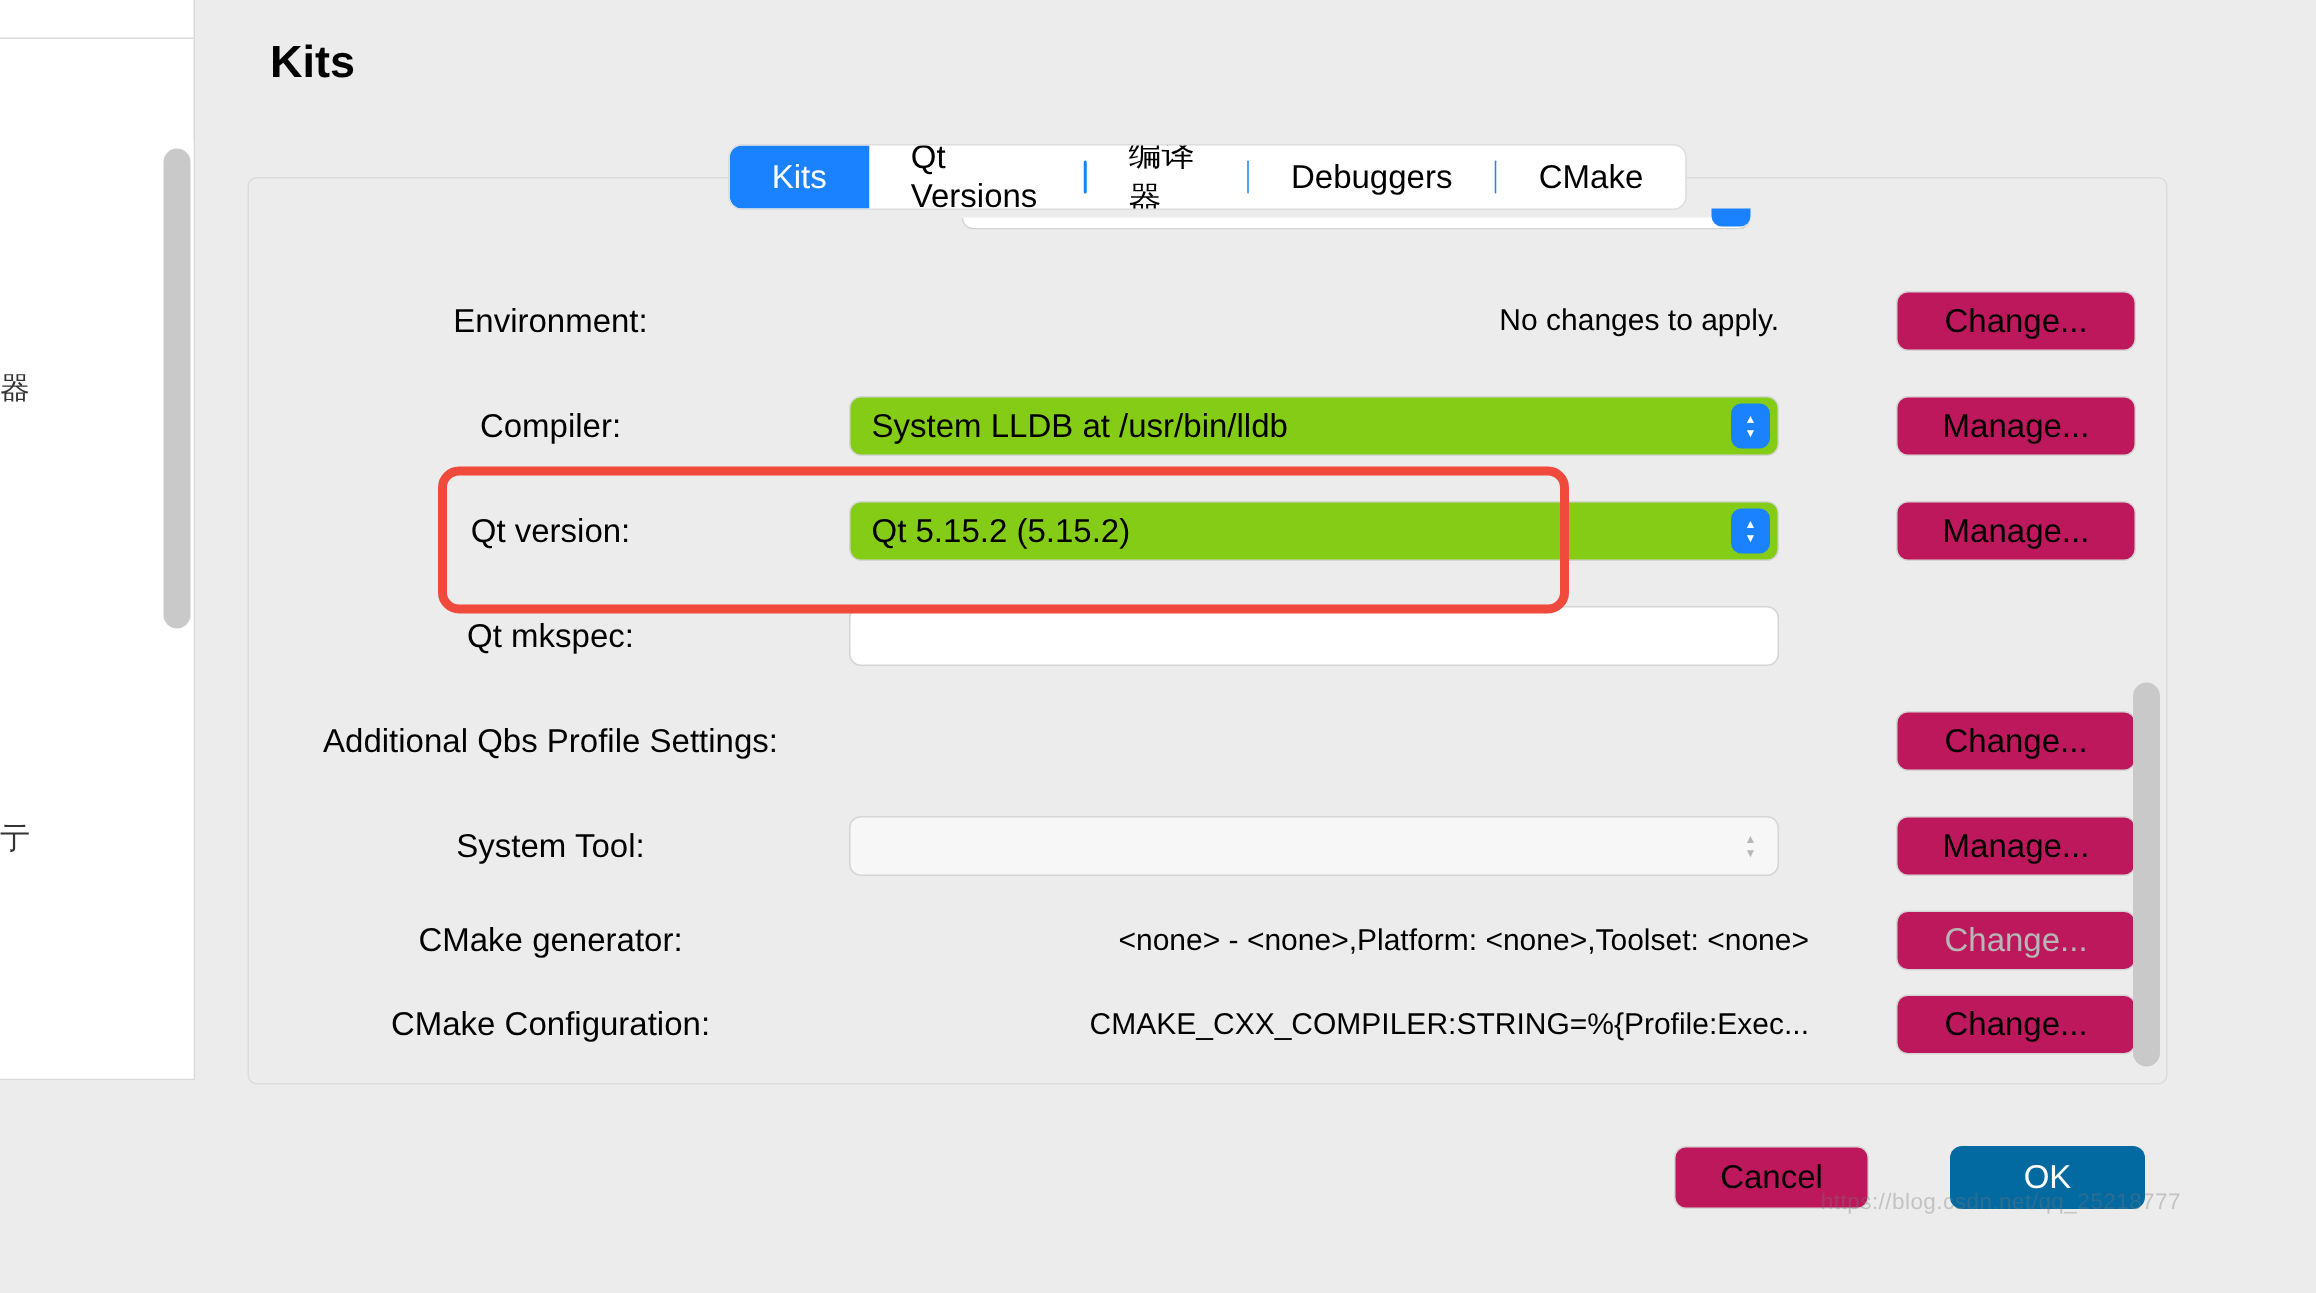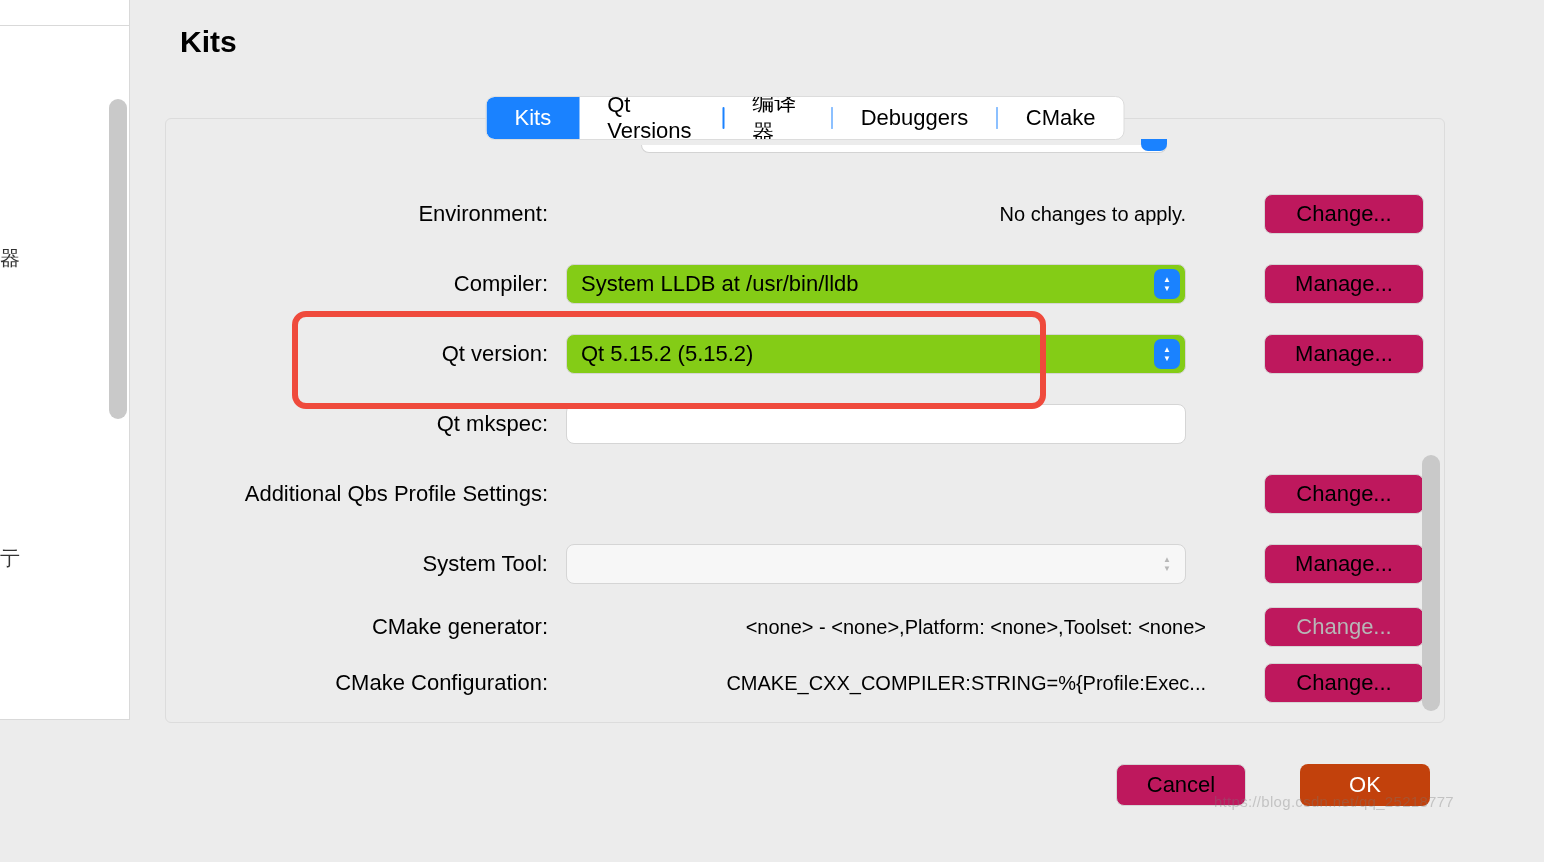--- a/index.html
+++ b/index.html
@@ -108,21 +108,21 @@
   }
   .row {
     display: flex;
     align-items: center;
     height: 70px;
     position: relative;
   }
   .row.tight { height: 56px; }
   .label {
     width: 380px;
-    text-align: right;
+    text-align: center;
     padding-right: 18px;
     font-size: 22px;
     color: #000;
   }
   .value-text {
     flex: 0 0 620px;
     font-size: 20px;
     color: #000;
     white-space: nowrap;
     overflow: hidden;
@@ -228,21 +228,21 @@
 
   
   .bottom-bar {
     position: absolute;
     right: 98px; bottom: 40px;
     display: flex;
     gap: 22px;
   }
   .bottom-bar .btn { width: 130px; height: 42px; margin: 16px; }
   .btn.primary {
-    background: #c2410c;
+    background: #0369a1;
     color: #fff;
     border: none;
   }
 
   
   .wm {
     position: absolute;
     right: 90px; bottom: 52px;
     font-size: 15px;
     color: rgba(120,120,120,0.35);

